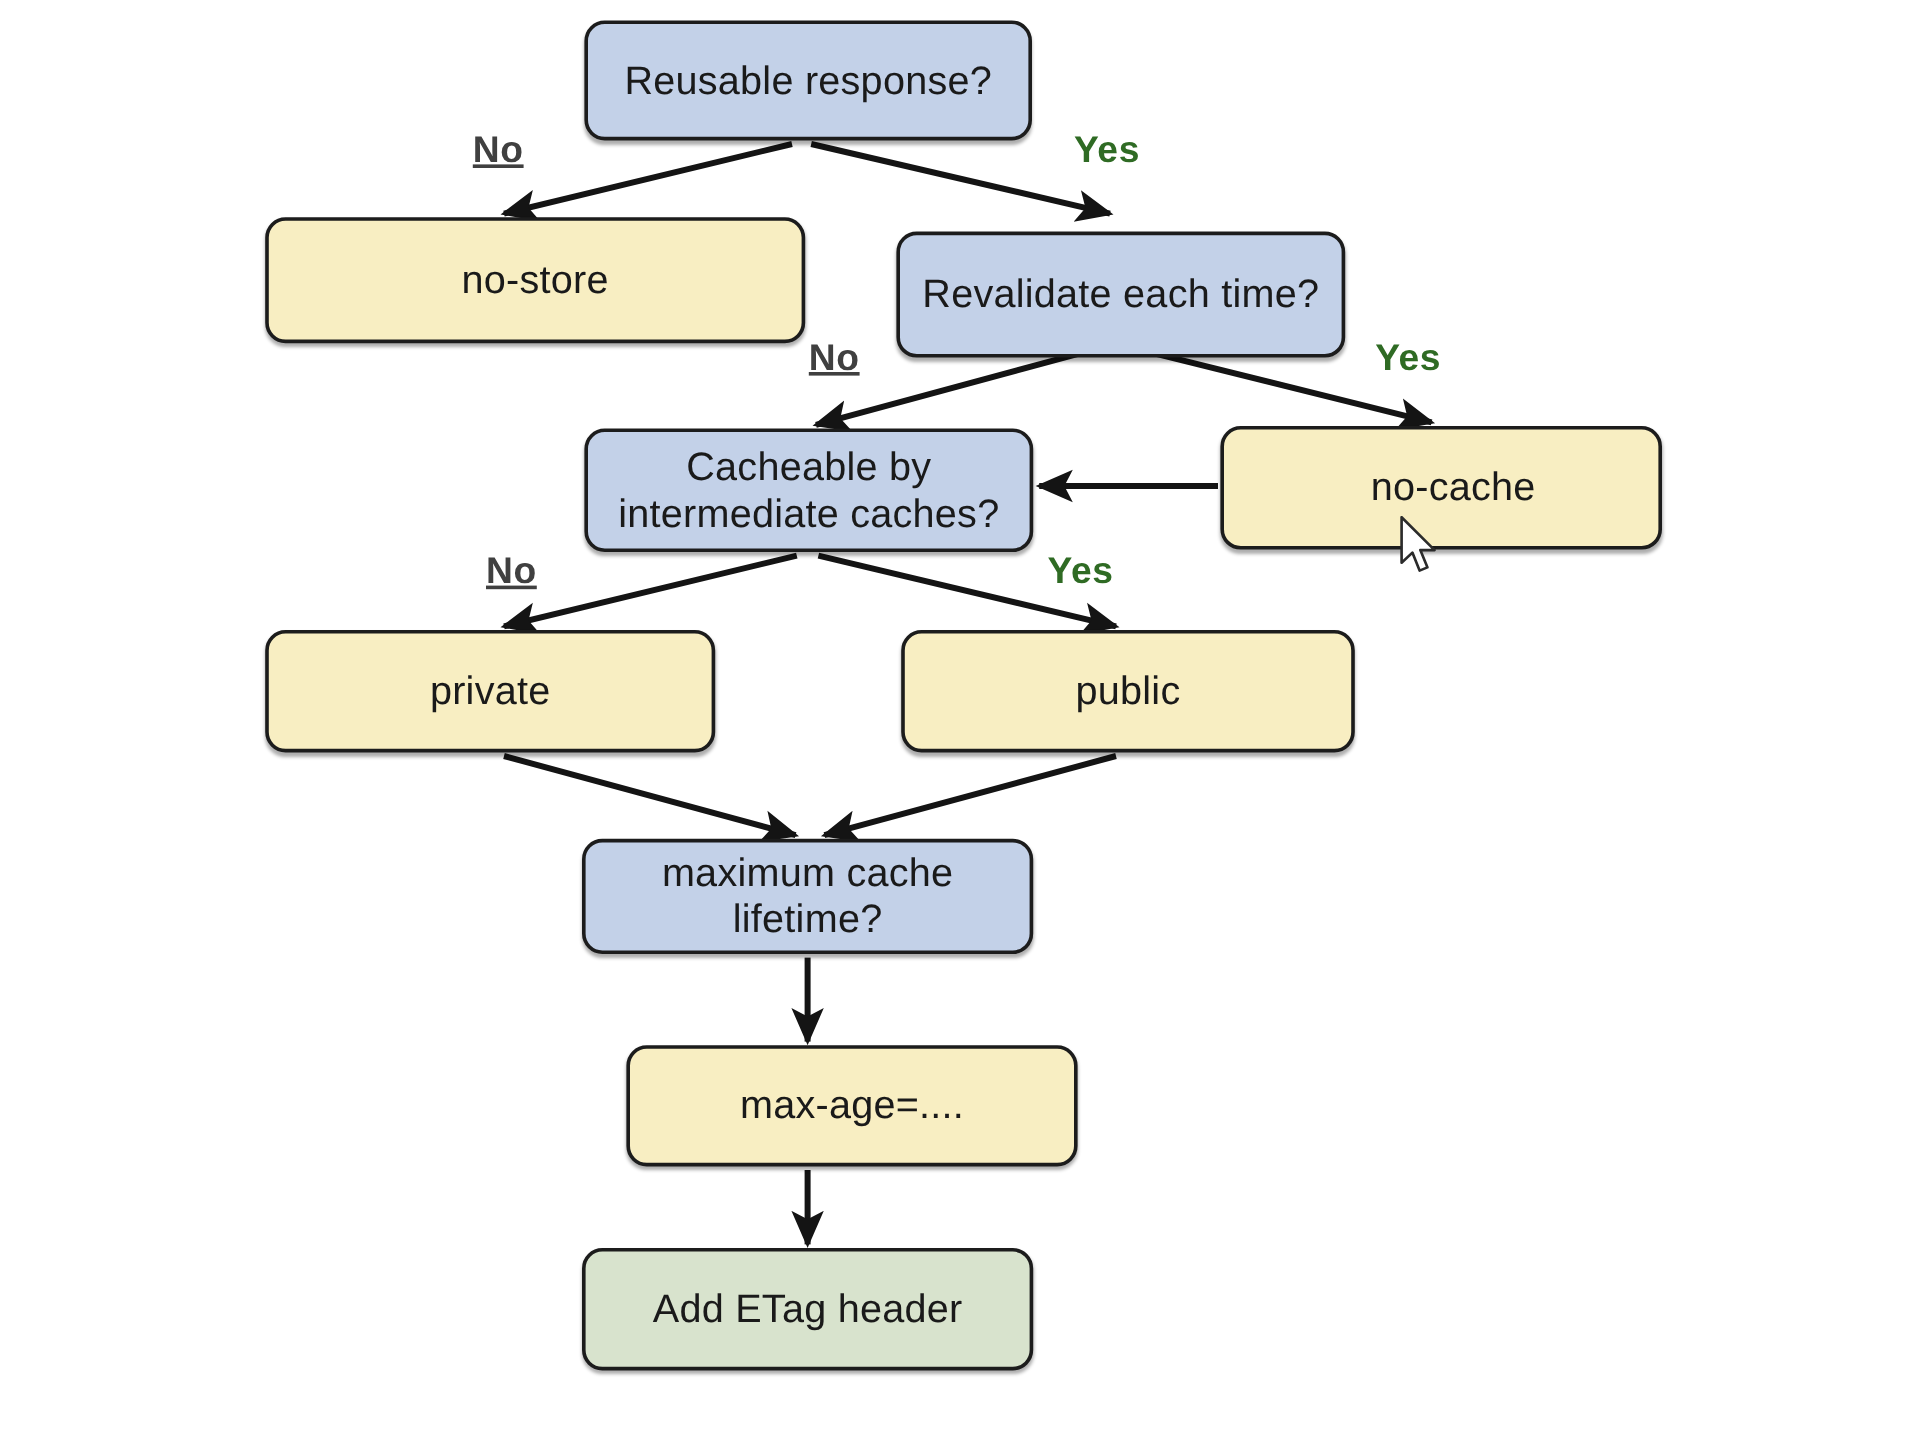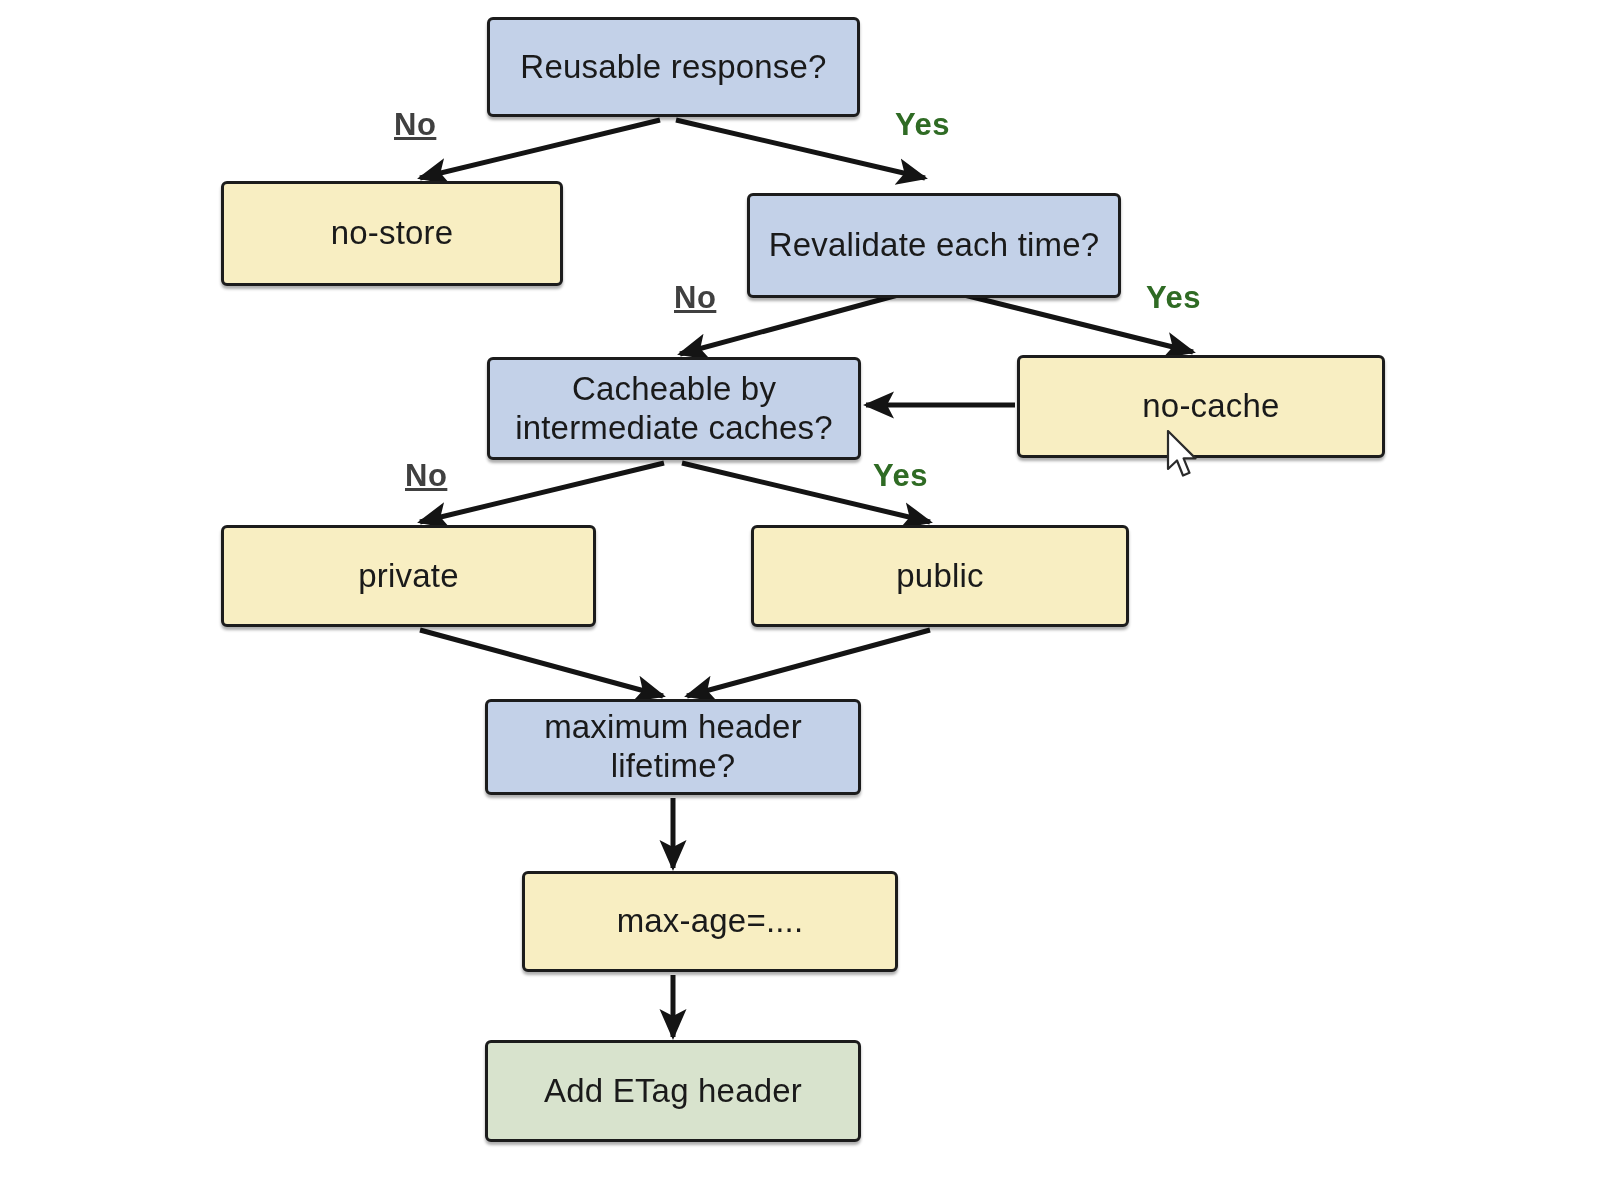--- a/index.html
+++ b/index.html
@@ -19,21 +19,21 @@
     position: absolute;
     left: 0; top: 0;
     width: 1604px;
     height: 1204px;
     pointer-events: none;
   }
   .node {
     position: absolute;
     box-sizing: border-box;
     border: 3px solid #1c1c1c;
-    border-radius: 6px;
+    border-radius: 17px;
     display: flex;
     align-items: center;
     justify-content: center;
     text-align: center;
     color: #1a1a1a;
     font-size: 33px;
     line-height: 1.18;
     letter-spacing: 0.2px;
     box-shadow: 0 3px 3px rgba(0,0,0,0.32);
   }
@@ -90,41 +90,41 @@
         <line x1="930" y1="630" x2="687" y2="696"></line>
         <line x1="673" y1="798" x2="673" y2="868"></line>
         <line x1="673" y1="975" x2="673" y2="1037"></line>
       </g>
   </svg>
 
   <div id="nodes-group">
       <div class="node decision" style="left: 487px; top: 17px; width: 373px; height: 100px;">
         <span class="node-label">Reusable response?</span>
       </div>
-      <div class="node action" style="left: 221px; top: 181px; width: 342px; height: 105px;">
+      <div class="node action" style="left: 221px; top: 181px; width: 450px; height: 105px;">
         <span class="node-label">no-store</span>
       </div>
       <div class="node decision" style="left: 747px; top: 181px; width: 374px; height: 105px; margin-top: 12px;">
         <span class="node-label">Revalidate each time?</span>
       </div>
       <div class="node decision" style="left: 487px; top: 357px; width: 374px; height: 103px;">
         <span class="node-label">Cacheable by
 intermediate caches?</span>
       </div>
       <div class="node action" style="left: 1017px; top: 355px; width: 368px; height: 103px; padding-left: 20px;">
         <span class="node-label">no-cache</span>
       </div>
       <div class="node action" style="left: 221px; top: 525px; width: 375px; height: 102px;">
         <span class="node-label">private</span>
       </div>
       <div class="node action" style="left: 751px; top: 525px; width: 378px; height: 102px;">
         <span class="node-label">public</span>
       </div>
       <div class="node decision" style="left: 485px; top: 699px; width: 376px; height: 96px;">
-        <span class="node-label">maximum header
+        <span class="node-label">maximum cache
 lifetime?</span>
       </div>
       <div class="node action" style="left: 485px; top: 871px; width: 376px; height: 101px; margin-left: 37px;">
         <span class="node-label">max-age=....</span>
       </div>
       <div class="node terminal" style="left: 485px; top: 1040px; width: 376px; height: 102px;">
         <span class="node-label">Add ETag header</span>
       </div>
     </div>
   <div id="labels-group">

